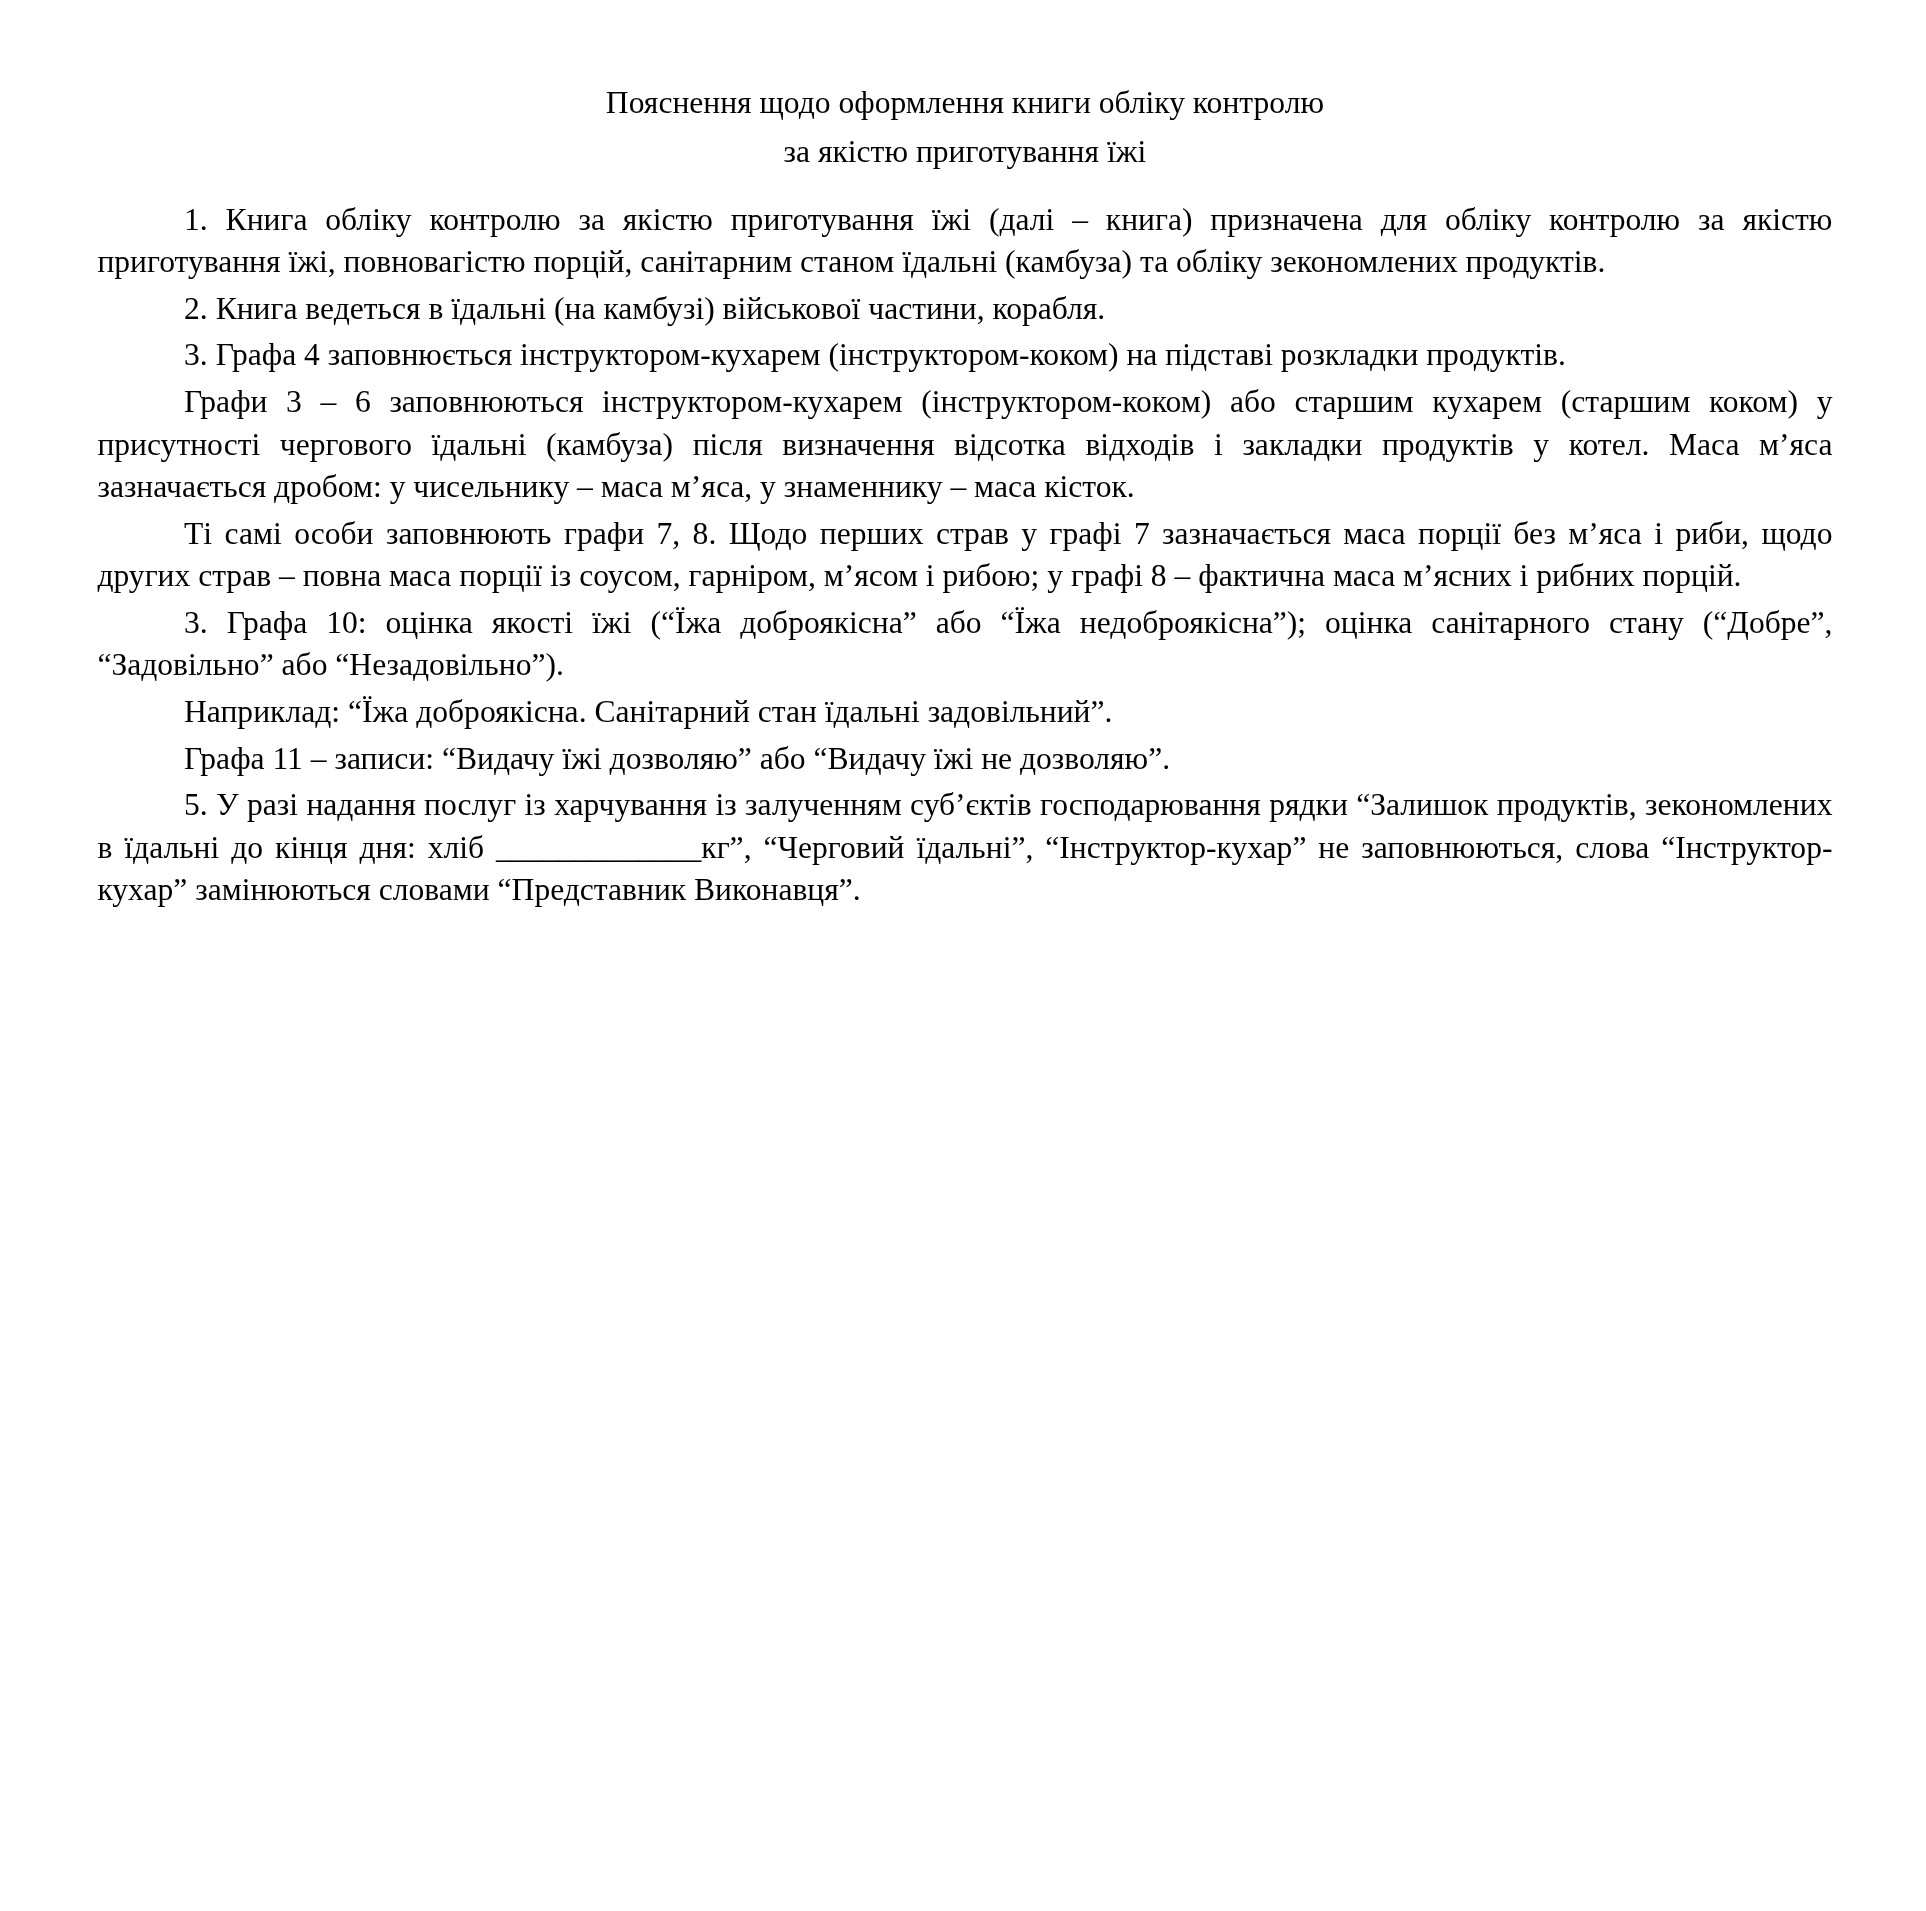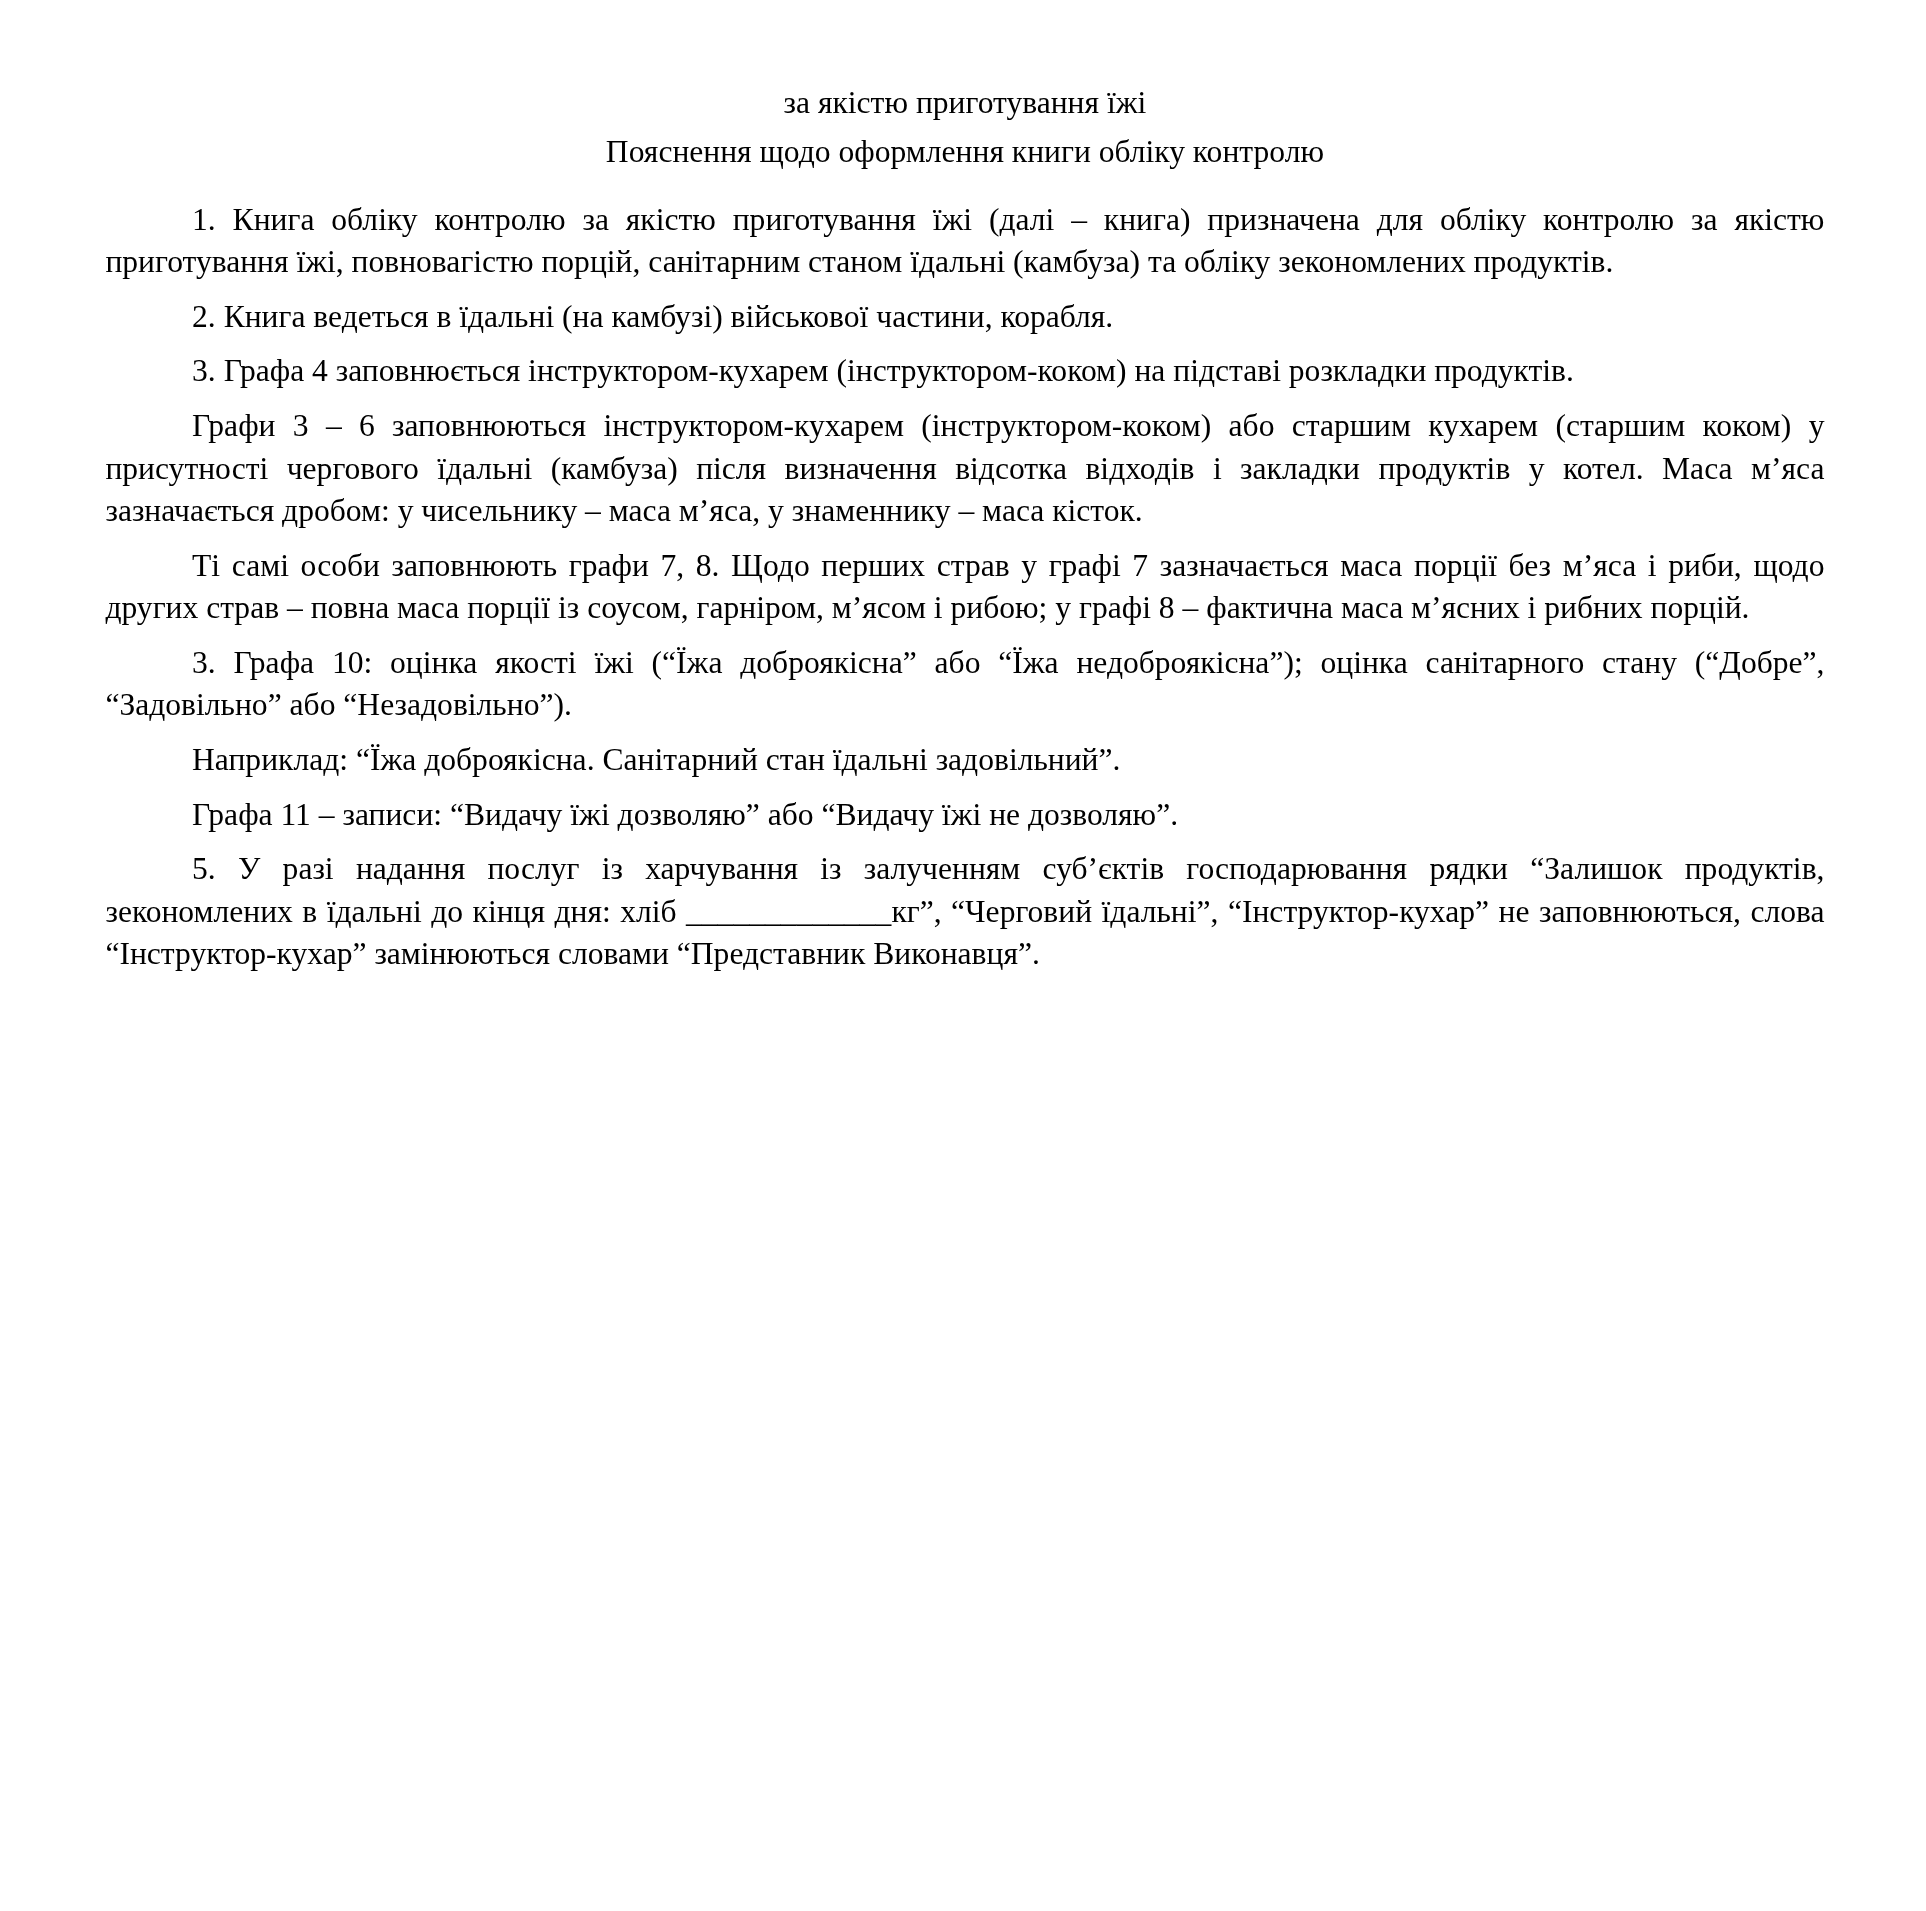--- a/index.html
+++ b/index.html
@@ -23,32 +23,32 @@
     font-size: 1.64vw;
     font-weight: 400;
     text-align: center;
     line-height: 2.56vw;
     margin: 0 0 1.15vw 0;
   }
   .doc-title span {
     display: block;
   }
   .doc-body p {
-    margin: 12px;
+    margin: 4px;
     text-indent: 4.5vw;
     text-align: justify;
   }
 </style>
 </head>
 <body>
 
 <div class="page">
   <h1 class="doc-title">
+    <span>Пояснення щодо оформлення книги обліку контролю</span>
     <span>за якістю приготування їжі</span>
-    <span>Пояснення щодо оформлення книги обліку контролю</span>
   </h1>
   <div class="doc-body">
     <p>1. Книга обліку контролю за якістю приготування їжі (далі – книга) призначена для обліку контролю за якістю приготування їжі, повновагістю порцій, санітарним станом їдальні (камбуза) та обліку зекономлених продуктів.</p>
     <p>2. Книга ведеться в їдальні (на камбузі) військової частини, корабля.</p>
     <p>3. Графа 4 заповнюється інструктором-кухарем (інструктором-коком) на підставі розкладки продуктів.</p>
     <p>Графи 3 – 6 заповнюються інструктором-кухарем (інструктором-коком) або старшим кухарем (старшим коком) у присутності чергового їдальні (камбуза) після визначення відсотка відходів і закладки продуктів у котел. Маса м’яса зазначається дробом: у чисельнику – маса м’яса, у знаменнику – маса кісток.</p>
     <p>Ті самі особи заповнюють графи 7, 8. Щодо перших страв у графі 7 зазначається маса порції без м’яса і риби, щодо других страв – повна маса порції із соусом, гарніром, м’ясом і рибою; у графі 8 – фактична маса м’ясних і рибних порцій.</p>
     <p>3. Графа 10: оцінка якості їжі (“Їжа доброякісна” або “Їжа недоброякісна”); оцінка санітарного стану (“Добре”, “Задовільно” або “Незадовільно”).</p>
     <p>Наприклад: “Їжа доброякісна. Санітарний стан їдальні задовільний”.</p>
     <p>Графа 11 – записи: “Видачу їжі дозволяю” або “Видачу їжі не дозволяю”.</p>

